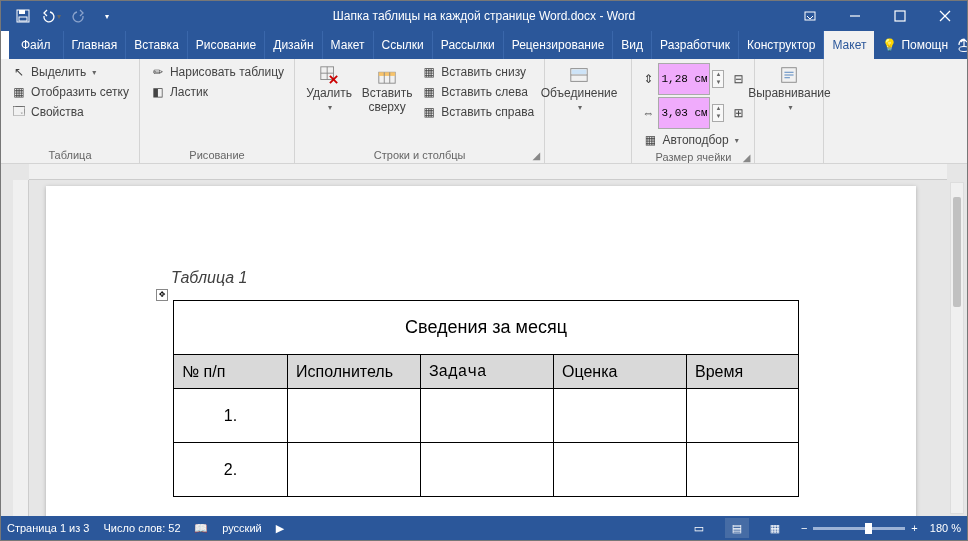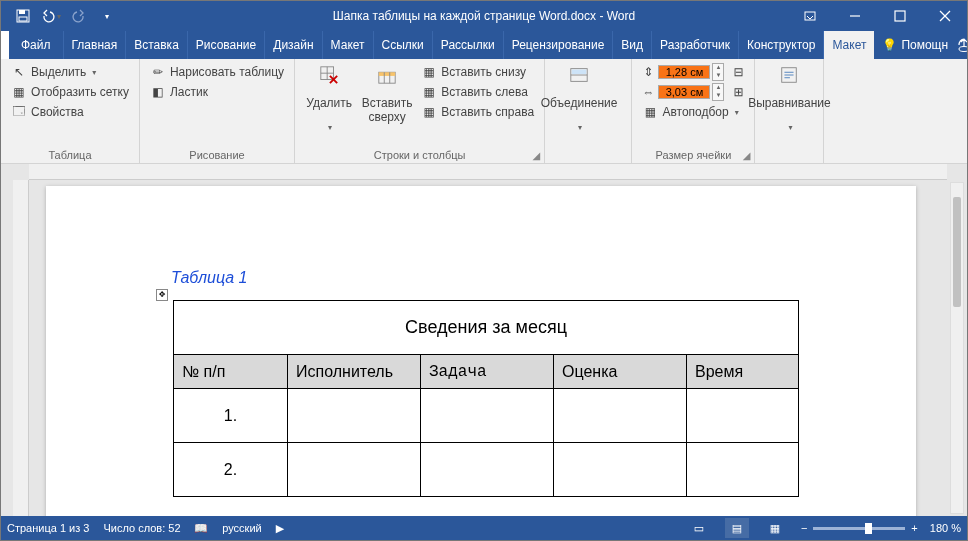--- a/index.html
+++ b/index.html
@@ -22,38 +22,38 @@
 .tabs .comment { width: 36px; display: flex; align-items: center; justify-content: center; cursor: pointer; }
 
 .ribbon { height: 105px; background: #f1f1f1; border-bottom: 1px solid #d4d4d4; display: flex; font-size: 12px; color: #444; }
 .ribbon .group { border-right: 1px solid #d4d4d4; padding: 4px 8px 2px; display: flex; flex-direction: column; }
 .ribbon .group .body { flex: 1; display: flex; align-items: flex-start; gap: 6px; }
 .ribbon .group .label { text-align: center; color: #666; font-size: 11px; padding-top: 2px; position: relative; }
 .ribbon .group .label .dlg { position: absolute; right: -4px; bottom: 0; font-size: 10px; color: #888; cursor: pointer; }
 
 .vbtns { display: flex; flex-direction: column; gap: 2px; }
 .vbtn { display: flex; align-items: center; gap: 4px; padding: 1px 2px; cursor: pointer; white-space: nowrap; }
-.bigbtn { width: 52px; display: flex; flex-direction: column; align-items: center; gap: 12px; padding: 2px; cursor: pointer; text-align: center; }
+.bigbtn { width: 52px; display: flex; flex-direction: column; align-items: center; gap: 2px; padding: 2px; cursor: pointer; text-align: center; }
 .bigbtn .ic { width: 20px; height: 20px; display: flex; align-items: center; justify-content: center; }
 .bigbtn .lbl { font-size: 12px; line-height: 1.15; }
 .drop::after { content: "▾"; font-size: 8px; color: #666; margin-left: 2px; }
 
 .sizecells { display: flex; flex-direction: column; gap: 2px; }
 .sizerow { display: flex; align-items: center; gap: 2px; }
-.sizerow input { width: 52px; height: 14px; font-size: 11px; text-align: center; border: 1px solid #aaa; background: #f97316; }
+.sizerow input { width: 52px; height: 32px; font-size: 11px; text-align: center; border: 1px solid #aaa; background: #f0abfc; font-family: Liberation Mono, monospace; }
 .spinner { width: 12px; height: 18px; display: flex; flex-direction: column; border: 1px solid #aaa; background: #f8f8f8; }
 .spinner div { flex: 1; text-align: center; font-size: 6px; color: #666; cursor: pointer; }
 
 .micon { width: 16px; height: 16px; display: inline-flex; align-items: center; justify-content: center; }
 
 .docarea { height: 352px; background: #e6e6e6; position: relative; overflow: hidden; }
 .rulertop { position: absolute; left: 28px; right: 20px; top: 0; height: 16px; background: #f0f0f0; border-bottom: 1px solid #ccc; }
 .rulerleft { position: absolute; left: 12px; top: 16px; bottom: 0; width: 16px; background: #f0f0f0; border-right: 1px solid #ccc; }
 .page { position: absolute; left: 45px; top: 22px; width: 870px; height: 700px; background: #fff; box-shadow: 0 1px 4px rgba(0,0,0,0.25); }
-.page .caption { position: absolute; left: 125px; top: 83px; color: #1d4ed8; font-style: italic; font-size: 16px; }
+.page .caption { position: absolute; left: 125px; top: 83px; color: #404040; font-style: italic; font-size: 16px; }
 .page .move-handle { position: absolute; left: 110px; top: 103px; width: 12px; height: 12px; border: 1px solid #888; font-size: 8px; text-align: center; line-height: 10px; cursor: move; background: #fff; }
 .page table { position: absolute; left: 127px; top: 114px; border-collapse: collapse; font-size: 16px; }
 .page table td { border: 1.5px solid #000; padding: 0; height: 54px; vertical-align: middle; }
 .page table .hdr { text-align: center; font-size: 18px; }
 .page table .colhdr td { background: #d9d9d9; padding: 4px 8px; height: 34px; font-size: 16px; }
 .page table .num { text-align: center; }
 .scrollbar-v { position: absolute; right: 3px; top: 18px; bottom: 2px; width: 14px; background: #f0f0f0; border: 1px solid #ddd; }
 .scrollbar-v .thumb { position: absolute; left: 2px; right: 2px; top: 14px; height: 110px; background: #c1c1c1; border-radius: 2px; }
 
 .statusbar { height: 24px; background: #2b579a; color: #fff; display: flex; align-items: center; font-size: 11px; padding: 0 6px; gap: 14px; }

